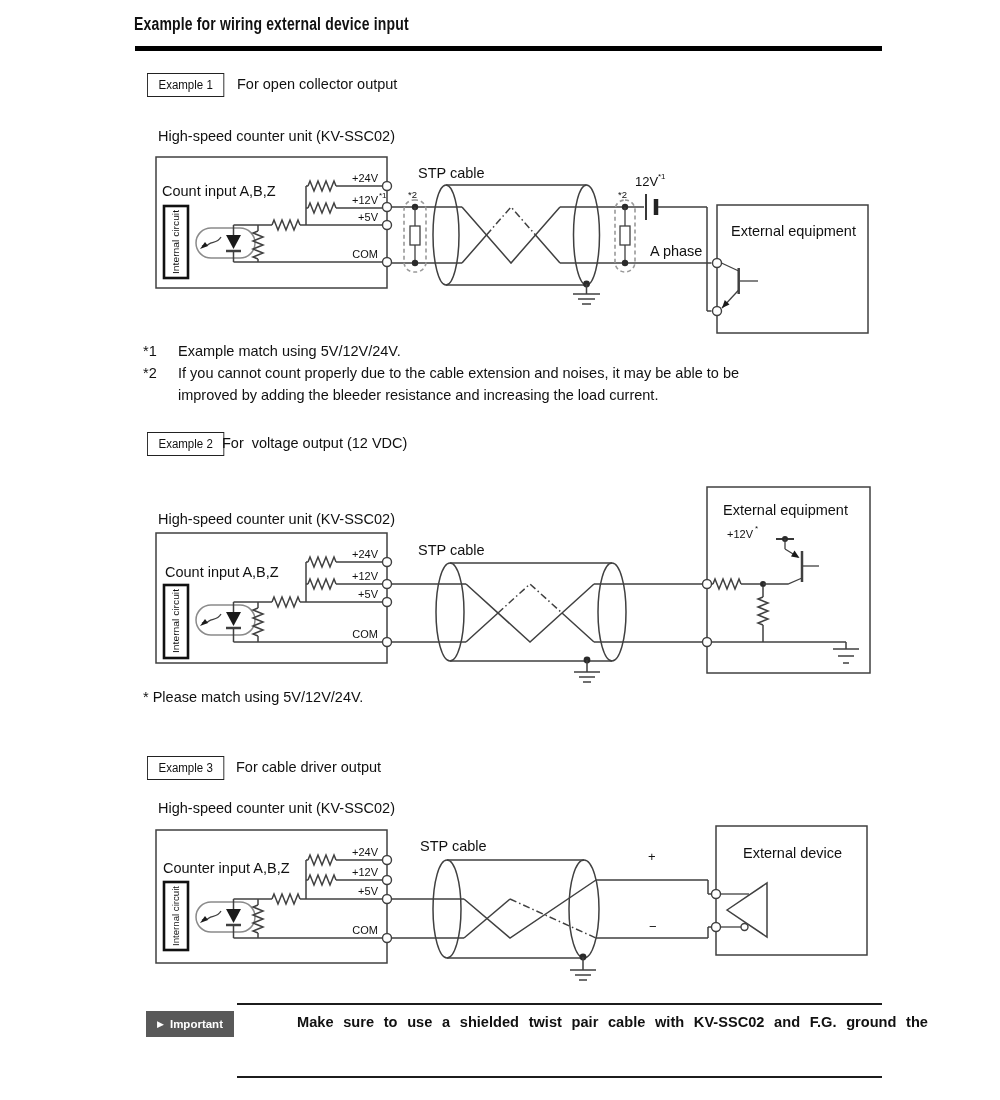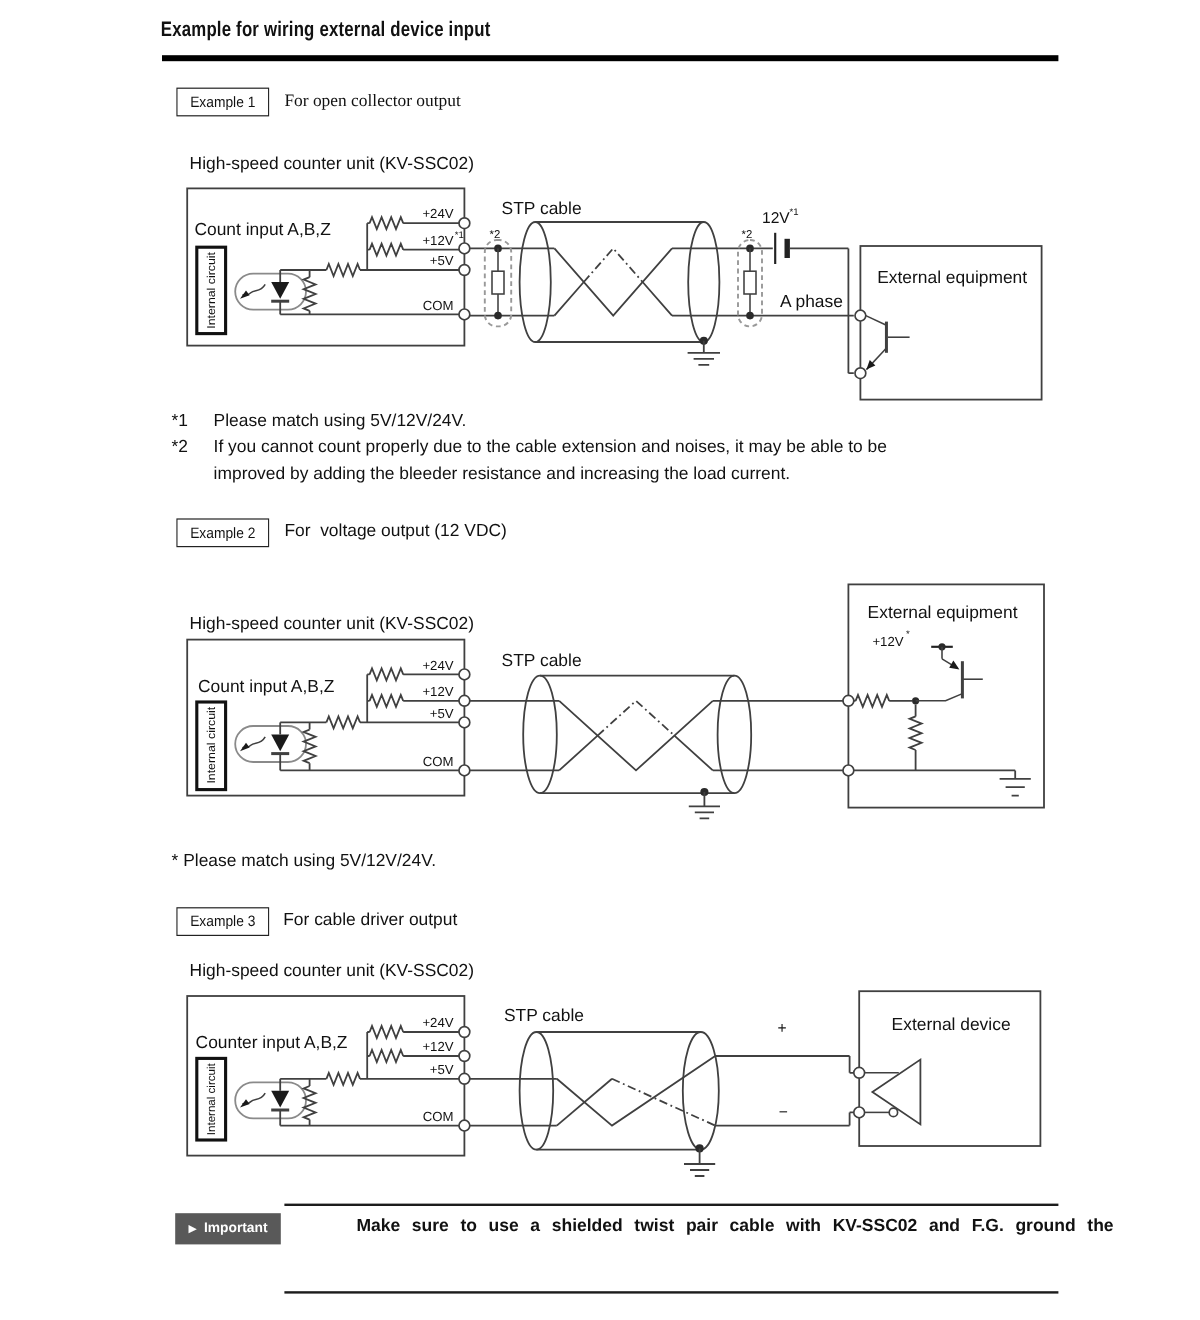--- a/index.html
+++ b/index.html
@@ -41,21 +41,21 @@
 <body>
 
 <div class="page">
 
   <div class="abs title">Example for wiring external device input</div>
   <div class="abs title-rule"></div>
 
   <div class="abs ex-badge" style="left:147px;top:73px;">
     <span>Example 1</span>
   </div>
-  <div class="abs caption" style="left:237px;top:76px;font-family:Liberation Serif, serif;">For open collector output</div>
+  <div class="abs caption" style="left:237px;top:76px;">For open collector output</div>
 
   <svg style="left:135px;top:120px;" width="765" height="230" viewBox="135 120 765 230">
     <text class="t14" x="158" y="141">High-speed counter unit (KV-SSC02)</text>
 
     <g>
       <rect class="w" x="156" y="157" width="231" height="131"></rect>
       <text class="t14" x="162" y="196">Count input A,B,Z</text>
       <rect x="164" y="206" width="24" height="72" fill="none" stroke="#111" stroke-width="2.6"></rect>
       <text class="tv" transform="rotate(-90 176 242)" x="176" y="245" text-anchor="middle" textLength="64" lengthAdjust="spacingAndGlyphs">Internal circuit</text>
 
@@ -147,29 +147,29 @@
         <path class="thin" d="M721.5,263 L738.7,271"></path>
         <path class="w2" d="M738.7,268 V294"></path>
         <path class="thin" d="M740,281 H758"></path>
         <path class="thin" d="M738.7,290 L722,308"></path>
         <polygon class="blk" points="722,308 724.8,300 729.5,304.5"></polygon>
       </g>
     </g>
   </svg>
 
   <div class="abs fn" style="left:143px;top:343px;">*1</div>
-  <div class="abs fn" style="left:178px;top:343px;">Please match using 5V/12V/24V.</div>
+  <div class="abs fn" style="left:178px;top:343px;">Example match using 5V/12V/24V.</div>
   <div class="abs fn" style="left:143px;top:365px;">*2</div>
   <div class="abs fn" style="left:178px;top:365px;">If you cannot count properly due to the cable extension and noises, it may be able to be</div>
   <div class="abs fn" style="left:178px;top:387px;">improved by adding the bleeder resistance and increasing the load current.</div>
 
   <div class="abs ex-badge" style="left:147px;top:432px;">
     <span>Example 2</span>
   </div>
-  <div class="abs caption" style="left:237px;top:435px;">For  voltage output (12 VDC)</div>
+  <div class="abs caption" style="left:222px;top:435px;">For  voltage output (12 VDC)</div>
 
   <svg style="left:135px;top:485px;" width="765" height="215" viewBox="135 485 765 215">
     <text class="t14" x="158" y="524">High-speed counter unit (KV-SSC02)</text>
 
     <g>
       <rect class="w" x="156" y="533" width="231" height="130"></rect>
       <text class="t14" x="165" y="577">Count input A,B,Z</text>
       <rect x="164" y="585" width="24" height="73" fill="none" stroke="#111" stroke-width="2.6"></rect>
       <text class="tv" transform="rotate(-90 176 621)" x="176" y="624" text-anchor="middle" textLength="64" lengthAdjust="spacingAndGlyphs">Internal circuit</text>
 
@@ -243,21 +243,21 @@
         <path class="thin" d="M802,578 L788,584 H763"></path>
       </g>
 
       <path class="w" d="M711.5,642 H846"></path>
       <g>
         <path class="w" d="M846,642 V649 M833,649 H859 M838,656 H854 M843,663 H849"></path>
       </g>
     </g>
   </svg>
 
-  <div class="abs fn" style="left:143px;top:710px;text-align:right;">* Please match using 5V/12V/24V.</div>
+  <div class="abs fn" style="left:143px;top:689px;text-align:right;">* Please match using 5V/12V/24V.</div>
 
   <div class="abs ex-badge" style="left:147px;top:756px;">
     <span>Example 3</span>
   </div>
   <div class="abs caption" style="left:236px;top:759px;">For cable driver output</div>
 
   <svg style="left:135px;top:795px;" width="765" height="190" viewBox="135 795 765 190">
     <text class="t14" x="158" y="813">High-speed counter unit (KV-SSC02)</text>
 
     <g>

